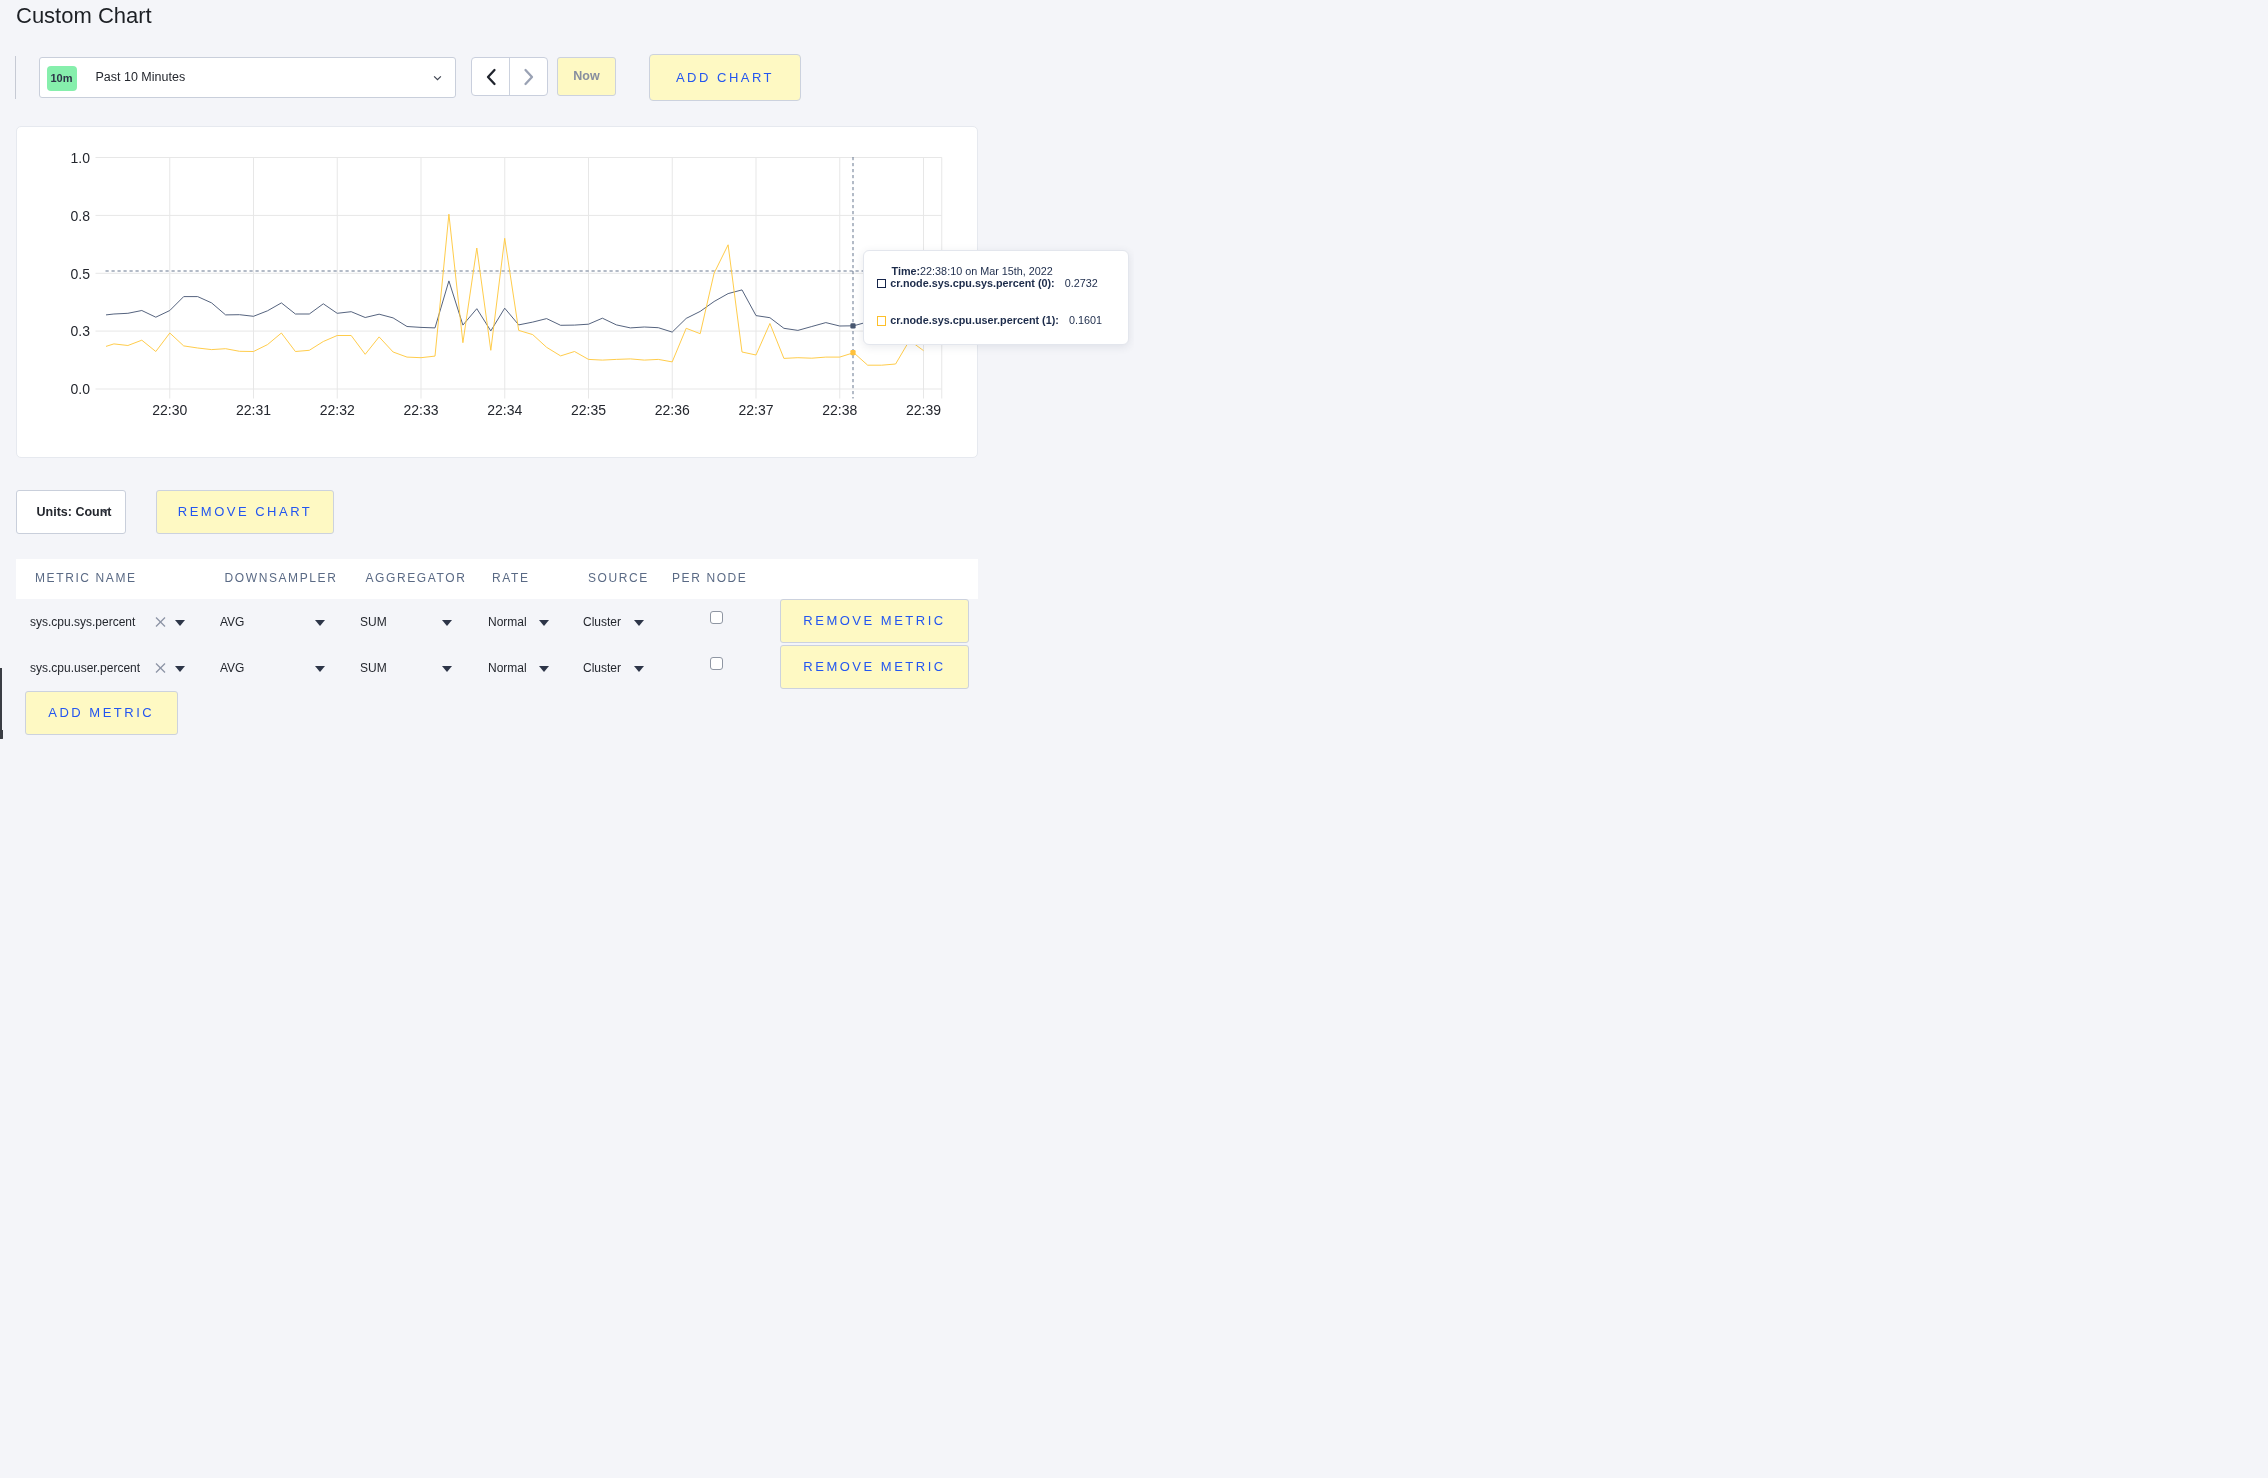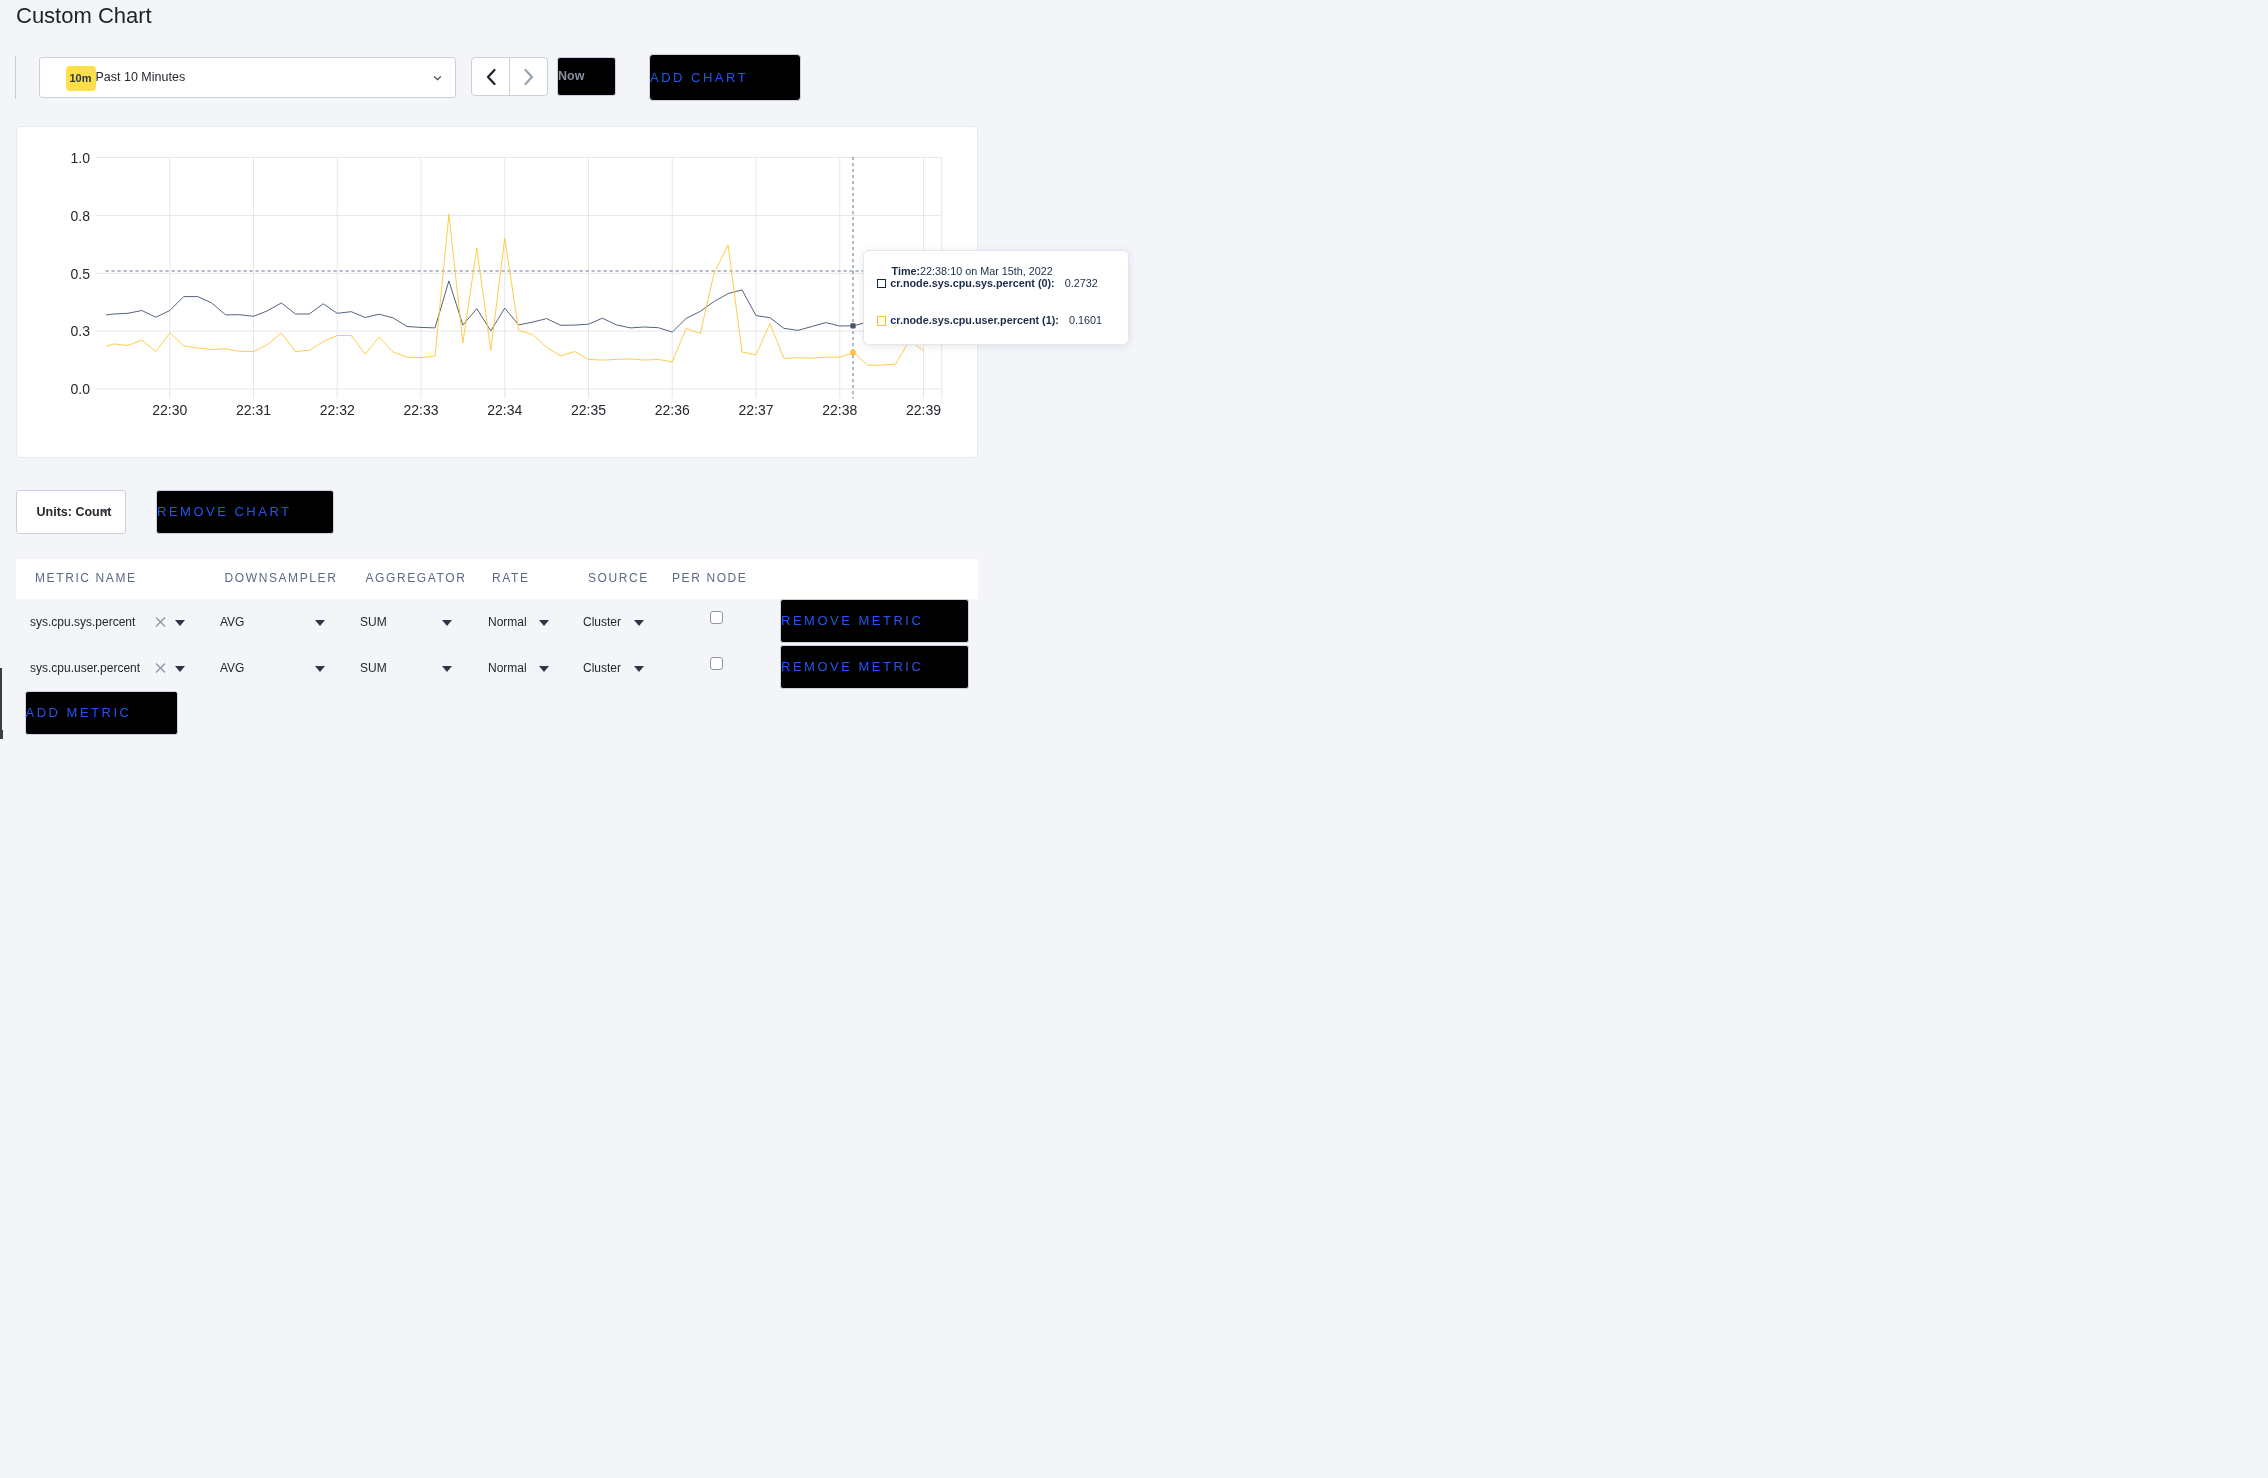--- a/index.html
+++ b/index.html
@@ -2,27 +2,27 @@
 <html><head>
 <meta charset="utf-8">
 <style>
 * { margin:0; padding:0; box-sizing:border-box; }
 html,body { width:1134px; height:739px; }
 body { font-family:"Liberation Sans", sans-serif; background:#f4f5f9; position:relative; overflow:hidden; }
 h1 { position:absolute; left:16px; top:3px; font-size:22px; font-weight:400; color:#1d2025; }
 .vline { position:absolute; left:15px; top:56px; width:1px; height:43px; background:#c6cad4; }
 .sel { position:absolute; background:#fff; border:1px solid #c9cfdb; border-radius:3px; }
 .timesel { left:38.5px; top:57px; width:417px; height:41px; }
-.badge { position:absolute; left:26px; top:8px; width:30px; height:25px; background:#fde047; border-radius:4px; color:#2d3548; font-size:11px; font-weight:700; text-align:center; line-height:25px; }
+.badge { position:absolute; left:7px; top:8px; width:30px; height:25px; background:#86efac; border-radius:4px; color:#2d3548; font-size:11px; font-weight:700; text-align:center; line-height:25px; }
 .timetext { position:absolute; left:56px; top:0; height:39px; line-height:39px; font-size:12.5px; color:#24272e; }
 .chev { position:absolute; right:13px; top:16.5px; width:9px; height:6.5px; }
 .navgrp { position:absolute; left:471px; top:57px; width:77px; height:39px; background:#fff; border:1px solid #c9cfdd; border-radius:4px; display:flex; }
 .navgrp .cell { flex:1; position:relative; }
 .navgrp .cell:first-child { border-right:1px solid #ccd2de; }
-.btn { position:absolute; background:#000000; border:1px solid #ccd2de; border-radius:3px; color:#2356f0; text-align:left; letter-spacing:2.5px; font-size:13px; font-weight:400; }
+.btn { position:absolute; background:#fef9c3; border:1px solid #ccd2de; border-radius:3px; color:#2356f0; text-align:center; letter-spacing:2.5px; font-size:13px; font-weight:400; }
 .now { left:557px; top:57px; width:59px; height:39px; color:#878e9f; font-size:12.5px; line-height:37px; letter-spacing:0; font-weight:700; }
 .addchart { left:649px; top:54px; width:152px; height:47px; line-height:45px; border-radius:4px; }
 .card { position:absolute; left:16px; top:126px; width:961.5px; height:331.5px; background:#fff; border:1px solid #e6e9ef; border-radius:5px; }
 #chartsvg { position:absolute; left:16px; top:126px; }
 .tooltip { position:absolute; left:863px; top:249.5px; width:266px; height:95px; background:#fff; border:1px solid #e3e6ed; border-radius:6px; box-shadow:0 2px 8px rgba(40,50,80,0.10); color:#1c2b4a; font-size:10.8px; line-height:13px; }
 .tt-time { position:absolute; left:27.5px; top:14.5px; }
 .tt-time b { }
 .tt-row { position:absolute; left:12.5px; }
 .tt-r1 { top:26px; }
 .tt-r2 { top:63.5px; }

